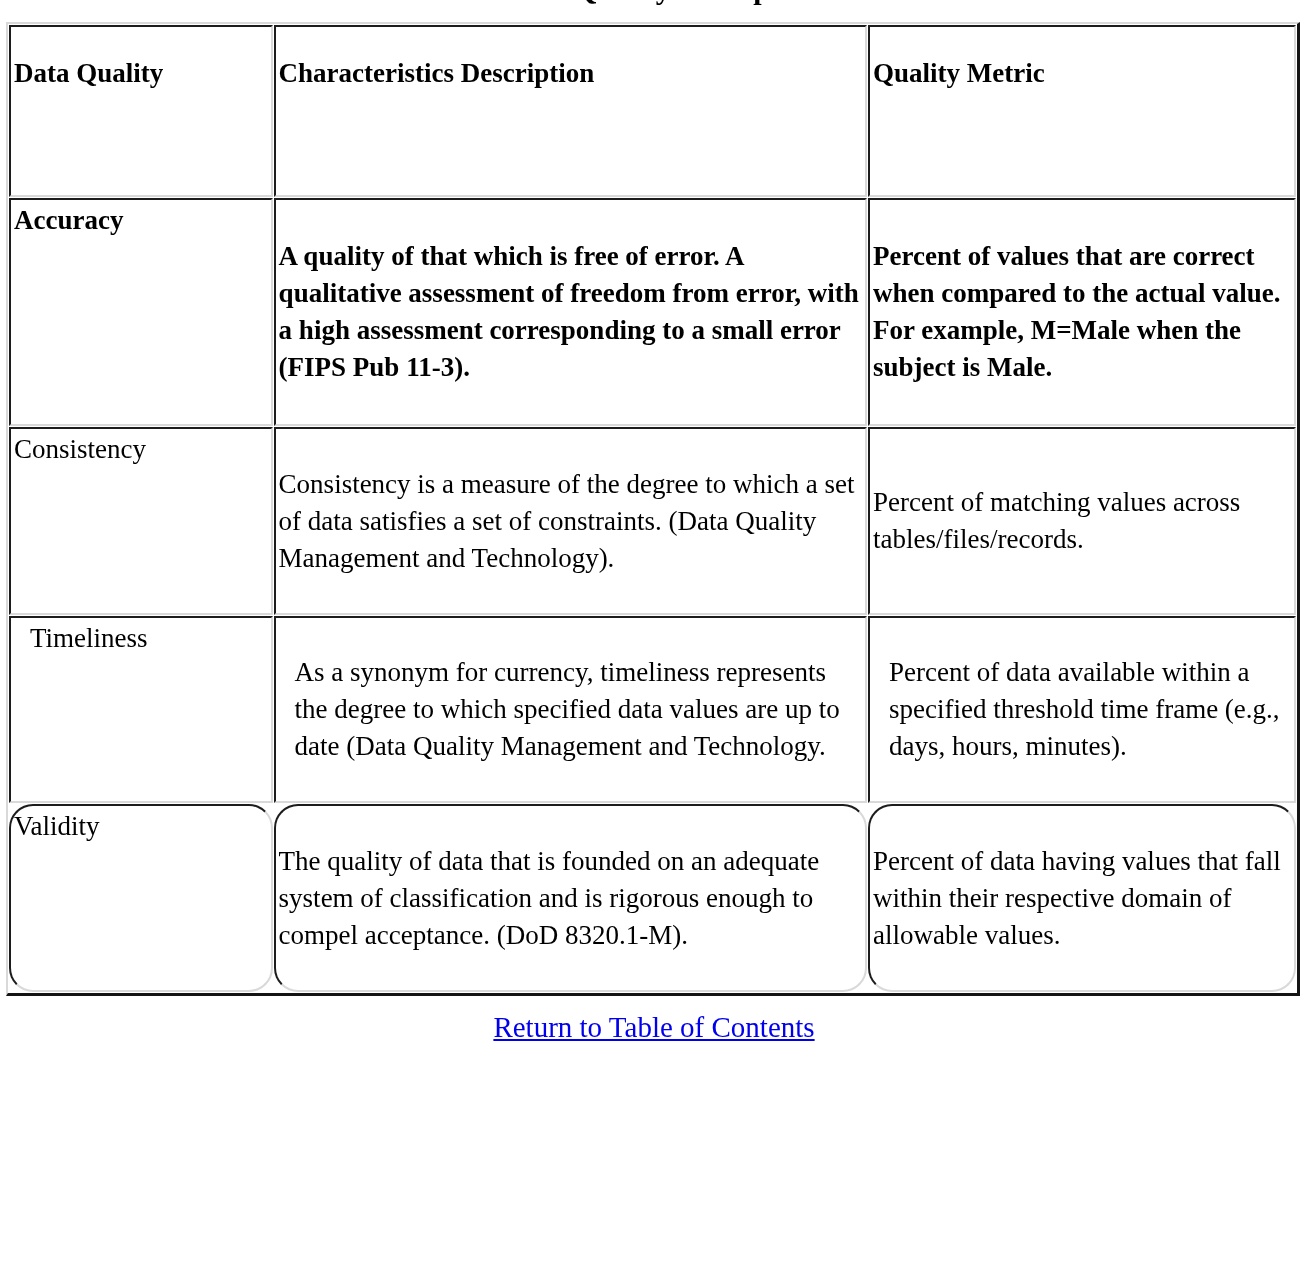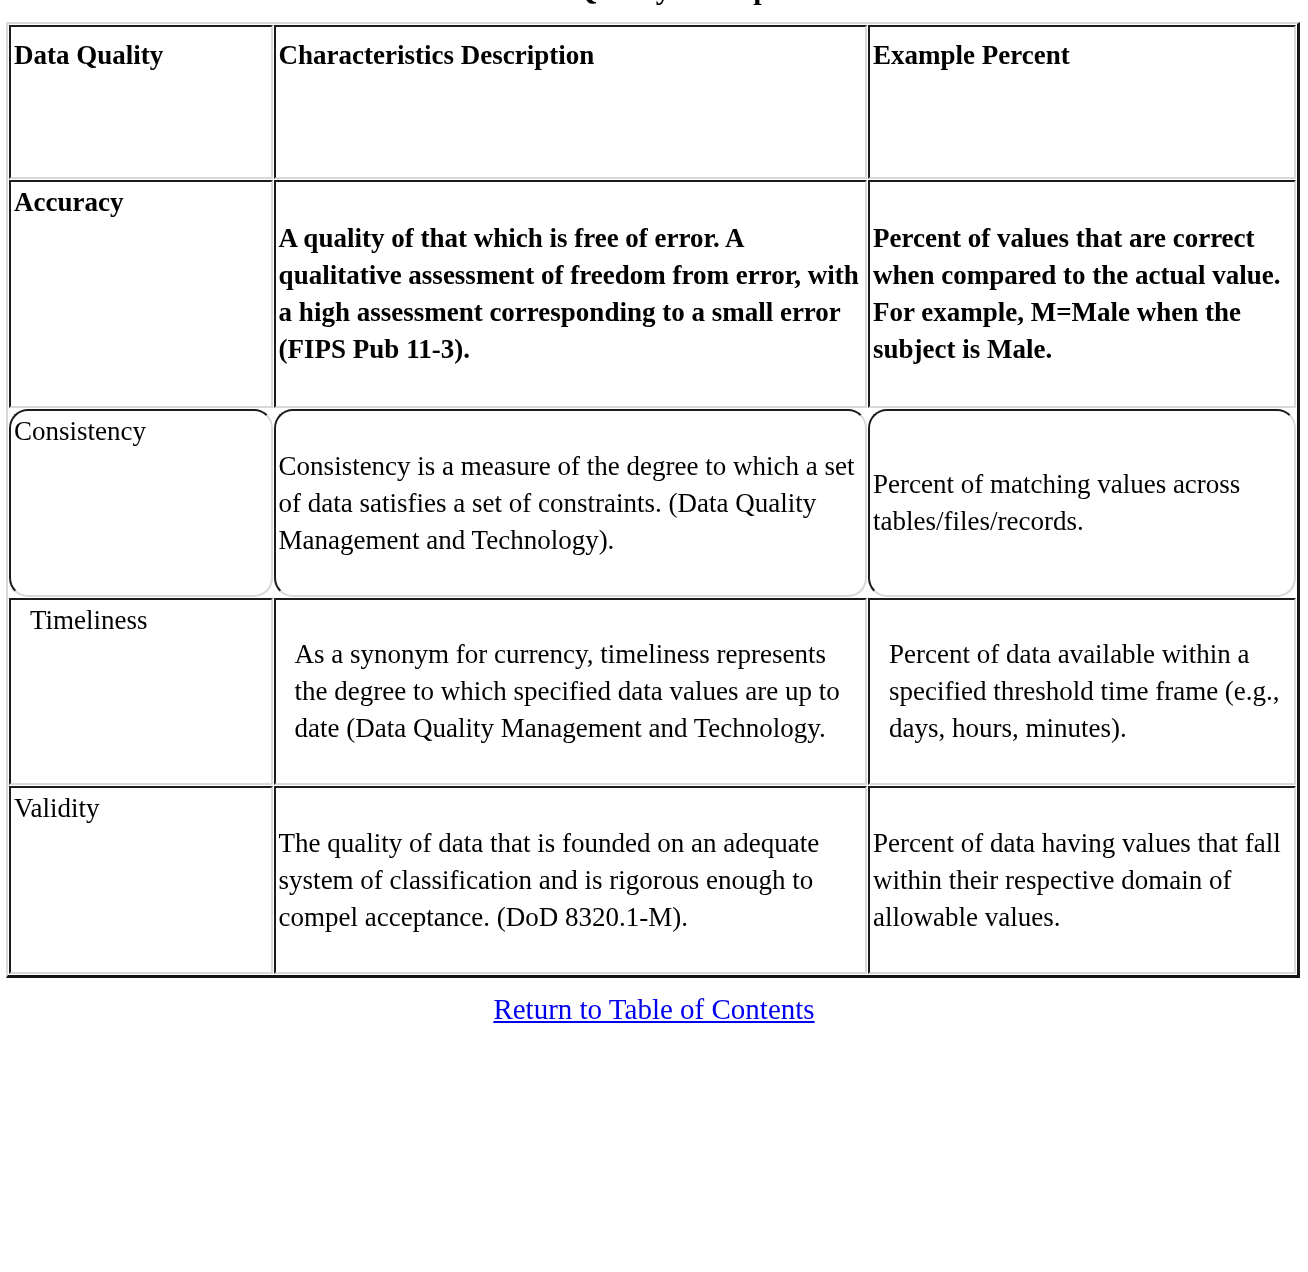--- a/index.html
+++ b/index.html
@@ -54,41 +54,41 @@
     background: #ffffff;
     font-size: 27px;
     line-height: 37px;
     padding: 2px 4px 2px 3px;
     text-align: left;
     overflow: hidden;
   }
   table.dq th {
     vertical-align: top;
     font-weight: bold;
-    padding-top: 10px;
+    padding-top: 28px;
   }
   .col-quality { width: 263px; }
   .col-desc    { width: 592px; }
   .col-metric  { width: 427px; }
 
   td.cell-quality {
     vertical-align: top;
     padding-top: 10px;
   }
   td.cell-desc, td.cell-metric {
     vertical-align: middle;
     white-space: pre-line;
   }
   tr.r-header td, tr.r-header th { height: 138px; }
   tr.r-accuracy     td { height: 220px; font-weight: bold; }
   tr.r-completeness td { height: 139px; }
-  tr.r-consistency  td { height: 180px; border-radius: 19px; }
+  tr.r-consistency  td { height: 180px; }
   tr.r-timeliness   td { height: 179px; padding-left: 19px; }
   tr.r-uniqueness   td { height: 102px; }
-  tr.r-validity     td { height: 180px; }
+  tr.r-validity     td { height: 180px; border-radius: 24px; }
 
   .footer {
     margin-top: 15px;
     text-align: center;
     font-size: 29px;
   }
   .footer a {
     color: #0000EE;
     text-decoration: underline;
   }
@@ -106,21 +106,21 @@
   <table class="dq">
     <colgroup>
       <col class="col-quality">
       <col class="col-desc">
       <col class="col-metric">
     </colgroup>
     <tbody>
       <tr class="r-header">
         <th>Data Quality</th>
         <th>Characteristics Description</th>
-        <th>Example Percent</th>
+        <th>Quality Metric</th>
       </tr>
 
       <tr class="r-accuracy">
         <td class="cell-quality">Accuracy</td>
         <td class="cell-desc">A quality of that which is free of error. A qualitative assessment of freedom from error, with a high assessment corresponding to a small error (FIPS Pub 11-3).</td>
         <td class="cell-metric">Percent of values that are correct when compared to the actual value. For example, M=Male when the subject is Male.</td>
       </tr>
 
 
       <tr class="r-consistency">

